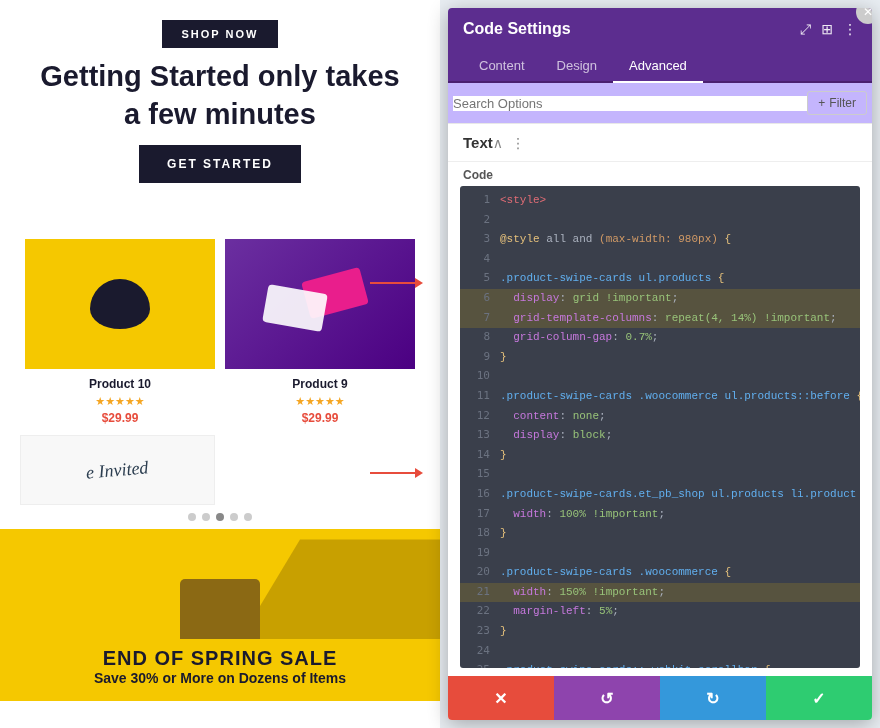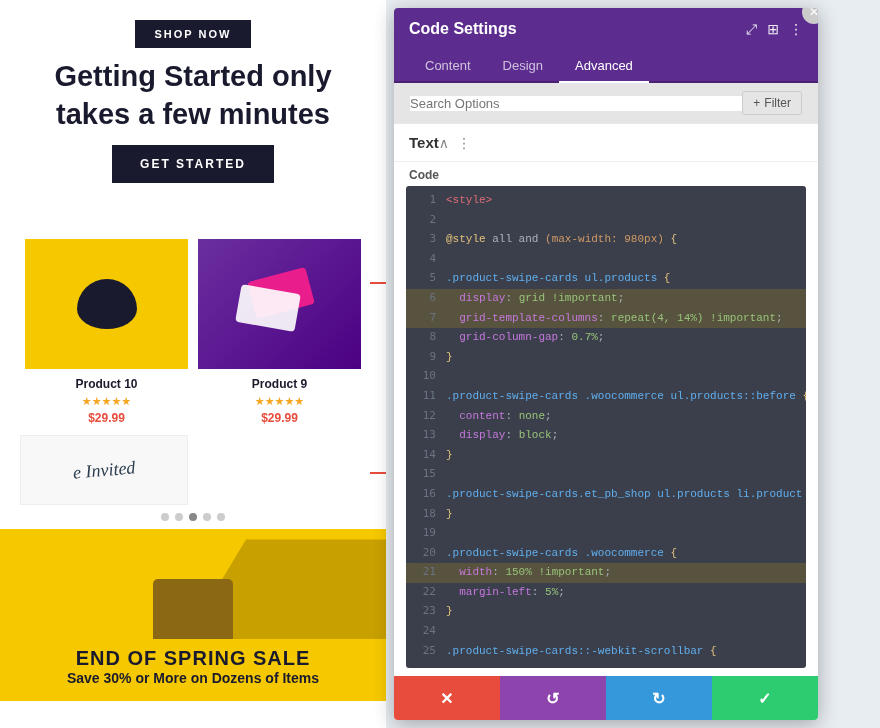--- a/index.html
+++ b/index.html
@@ -8,21 +8,21 @@
       background: #e8edf2;
       width: 880px;
       height: 728px;
       overflow: hidden;
       display: flex;
       position: relative;
     }
 
     
     .left-panel {
-      width: 386px;
+      width: 440px;
       height: 728px;
       background: #fff;
       overflow: hidden;
       position: relative;
     }
 
     .hero-section {
       background: #fff;
       text-align: center;
       padding: 20px 30px 15px;
@@ -223,23 +223,23 @@
       margin-bottom: -2px;
     }
     .tab-item.active {
       color: #fff;
       border-bottom: 2px solid #fff;
     }
 
     .search-bar {
       display: flex;
       align-items: center;
-      padding: 8px 16px;
+      padding: 8px 5px;
       border-bottom: 1px solid #e8e8e8;
-      background: #e5e5e5;
+      background: #c4b5fd;
     }
     .search-input {
       flex: 1;
       border: none;
       outline: none;
       font-size: 13px;
       color: #666;
     }
     .filter-btn {
       background: none;
@@ -569,20 +569,24 @@
         </div>
         <div class="code-line">
           <span class="line-number">15</span>
           <span class="line-content c-white">&nbsp;</span>
         </div>
         <div class="code-line">
           <span class="line-number">16</span>
           <span class="line-content c-white"><span class="c-selector">.product-swipe-cards.et_pb_shop ul.products li.product </span></span>
         </div>
         <div class="code-line">
+          <span class="line-number">17</span>
+          <span class="line-content c-white">  <span class="c-property">width</span><span class="c-colon">: </span><span class="c-value">100% !important</span><span class="c-punct">;</span></span>
+        </div>
+        <div class="code-line">
           <span class="line-number">18</span>
           <span class="line-content c-white"><span class="c-brace">}</span></span>
         </div>
         <div class="code-line">
           <span class="line-number">19</span>
           <span class="line-content c-white">&nbsp;</span>
         </div>
         <div class="code-line">
           <span class="line-number">20</span>
           <span class="line-content c-white"><span class="c-selector">.product-swipe-cards .woocommerce </span><span class="c-brace">{</span></span>

